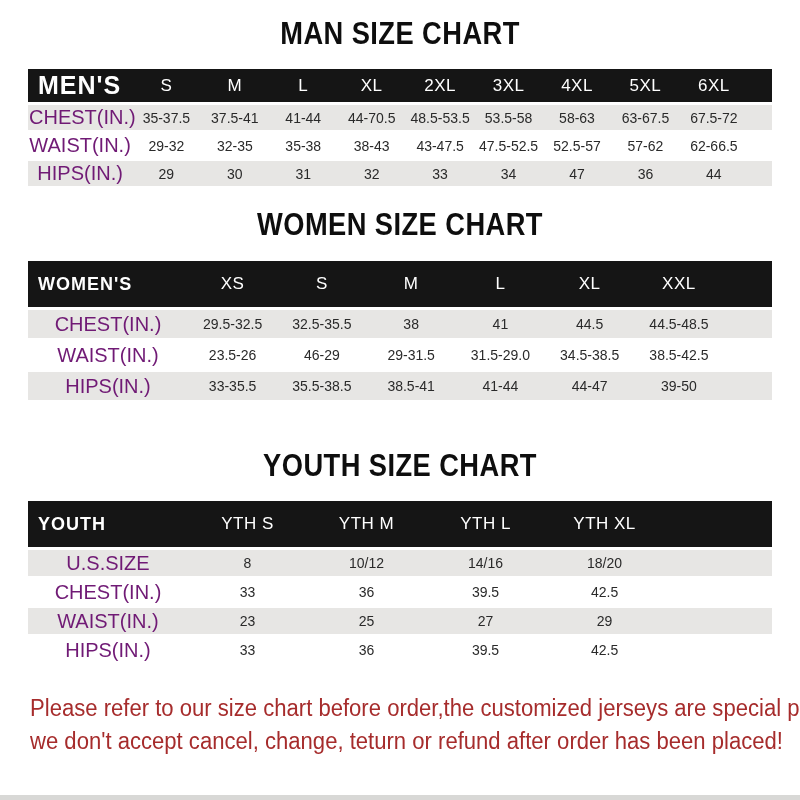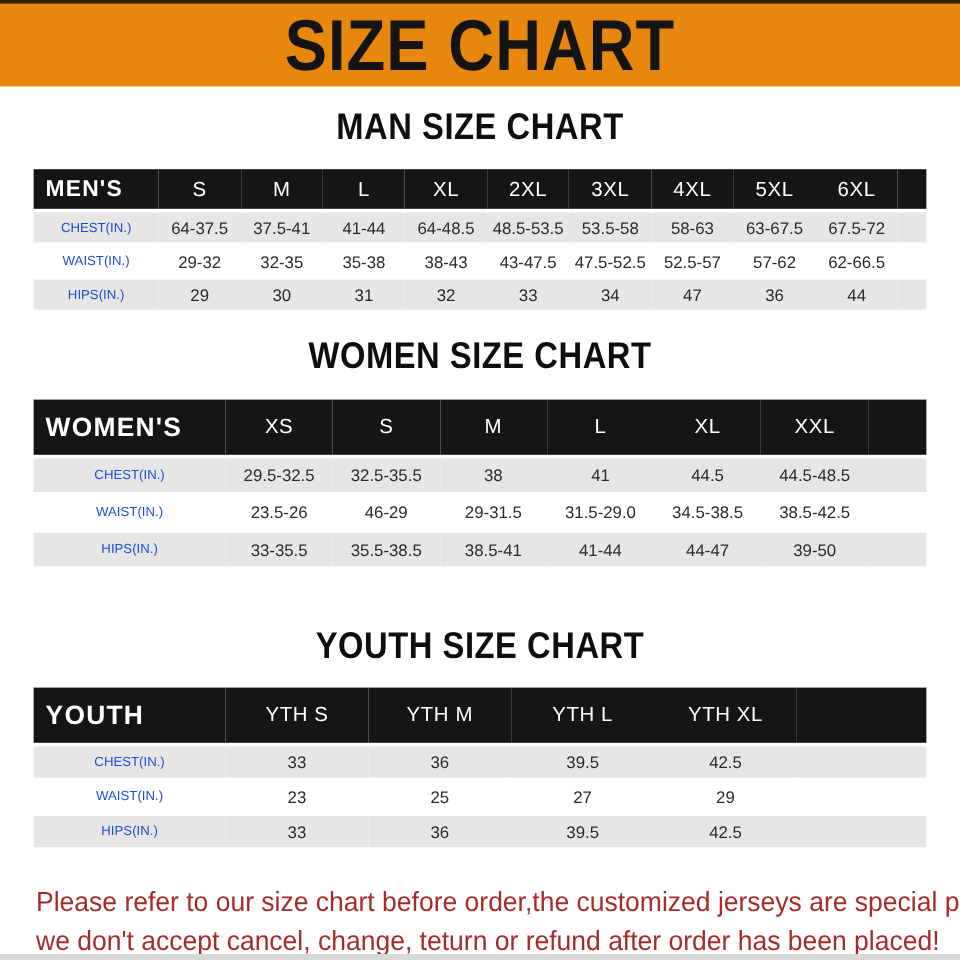--- a/index.html
+++ b/index.html
@@ -77,42 +77,42 @@
     white-space: nowrap;
   }
   table.size-table td {
     text-align: center;
     vertical-align: middle;
     font-size: 14px;
     color: #2a2a2a;
     white-space: nowrap;
   }
   table.size-table td.rowlabel {
-    font-size: 11px;
-    color: #1d4ed8;
+    font-size: 20px;
+    color: #701a75;
   }
   table.size-table tbody tr:nth-child(odd) td  { background: #E7E6E4; }
   table.size-table tbody tr:nth-child(even) td { background: #ffffff; }
 
   
   .men   col.label  { width: 14%;   }
   .men   col.data   { width: 9.2%;  }
   .men   col.filler { width: 3.2%;  }
   .women col.label  { width: 21.5%; }
   .women col.data   { width: 12%;   }
   .women col.filler { width: 6.5%;  }
   .youth col.label  { width: 21.5%; }
   .youth col.data   { width: 16%;   }
   .youth col.filler { width: 14.5%; }
 
   
   .men   th { height: 31px; }
   .women th, .youth th { height: 44px; }
-  .men   th.corner { font-size: 19px; }
-  .women th.corner, .youth th.corner { font-size: 22px; }
+  .men   th.corner { font-size: 25px; }
+  .women th.corner, .youth th.corner { font-size: 18px; }
   .men   tbody td { height: 23px; }
   .women tbody td { height: 26px; }
   .youth tbody td { height: 24px; }
 
   
   .footer-note {
     margin-top: 26px;
     padding-left: 30px;
   }
   .footer-note p {
@@ -132,23 +132,20 @@
     width: 100%;
     height: 5px;
     background: #D8D8D6;
   }
 </style>
 </head>
 <body>
 
 <div class="page">
 
-  <header class="banner">
-    <span class="banner-title">SIZE CHART</span>
-  </header>
 
   <section class="sec-men">
     <h2 class="section-heading">MAN SIZE CHART</h2>
     <table class="size-table men">
         <colgroup>
           <col class="label">
           <col class="data">
           <col class="data">
           <col class="data">
           <col class="data">
@@ -170,24 +167,24 @@
             <th class="col">3XL</th>
             <th class="col">4XL</th>
             <th class="col">5XL</th>
             <th class="col">6XL</th>
             <th></th>
           </tr>
         </thead>
         <tbody>
           <tr>
             <td class="rowlabel">CHEST(IN.)</td>
-            <td>64-37.5</td>
+            <td>35-37.5</td>
             <td>37.5-41</td>
             <td>41-44</td>
-            <td>64-48.5</td>
+            <td>44-70.5</td>
             <td>48.5-53.5</td>
             <td>53.5-58</td>
             <td>58-63</td>
             <td>63-67.5</td>
             <td>67.5-72</td>
             <td></td>
           </tr>
           <tr>
             <td class="rowlabel">WAIST(IN.)</td>
             <td>29-32</td>
@@ -294,20 +291,28 @@
             <th class="corner">YOUTH</th>
             <th class="col">YTH S</th>
             <th class="col">YTH M</th>
             <th class="col">YTH L</th>
             <th class="col">YTH XL</th>
             <th></th>
           </tr>
         </thead>
         <tbody>
           <tr>
+            <td class="rowlabel">U.S.SIZE</td>
+            <td>8</td>
+            <td>10/12</td>
+            <td>14/16</td>
+            <td>18/20</td>
+            <td></td>
+          </tr>
+          <tr>
             <td class="rowlabel">CHEST(IN.)</td>
             <td>33</td>
             <td>36</td>
             <td>39.5</td>
             <td>42.5</td>
             <td></td>
           </tr>
           <tr>
             <td class="rowlabel">WAIST(IN.)</td>
             <td>23</td>

